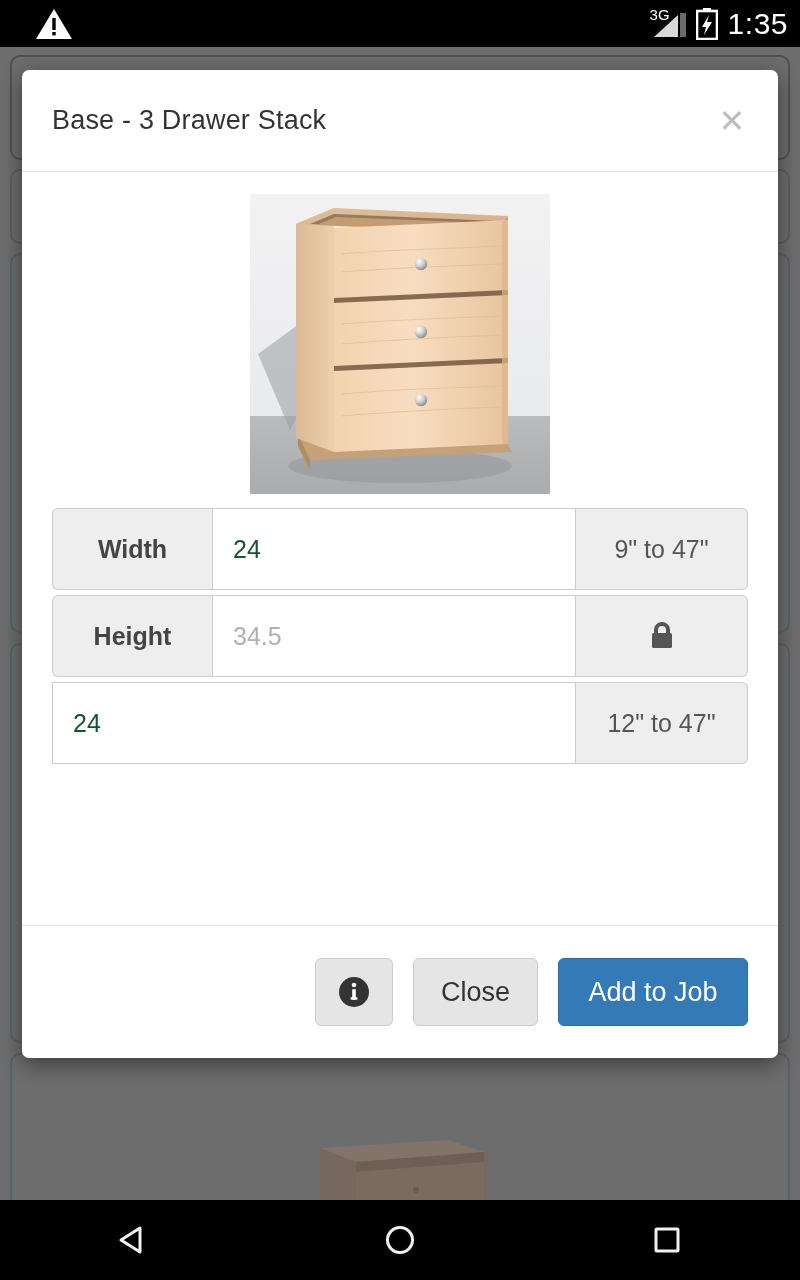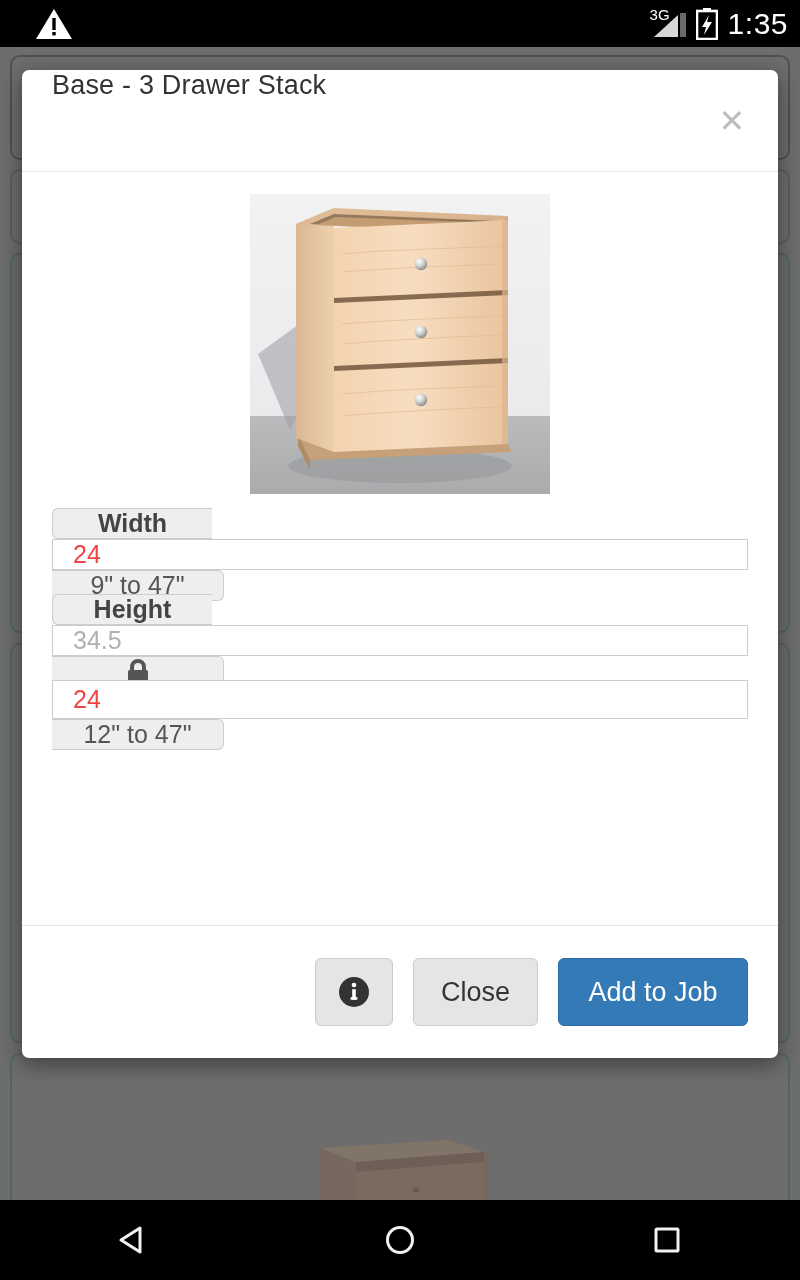--- a/index.html
+++ b/index.html
@@ -54,21 +54,21 @@
 
   
   #modal-dialog {
     position:absolute; left:22px; top:70px; width:756px; height:988px;
     background:#fff; border-radius:7px;
     box-shadow:0 6px 22px rgba(0,0,0,.45);
     display:flex; flex-direction:column;
   }
   #modal-header {
     height:102px; border-bottom:1px solid #e5e5e5;
-    display:flex; align-items:flex-start; padding:0 30px;
+    display:flex; align-items:center; padding:0 30px;
     position:relative; flex:none;
   }
   #dialog-title {
     font-size:27px; color:#333; font-weight:400; letter-spacing:.2px;
   }
   #close-button {
     position:absolute; right:24px; top:50%; transform:translateY(-50%);
     width:44px; height:44px; background:none; border:none; cursor:pointer;
     color:#bdbdbd; font-size:32px; line-height:1; font-weight:400;
     display:flex; align-items:center; justify-content:center;
@@ -81,31 +81,31 @@
 
   
   #product-image-wrap {
     width:100%; height:300px;
     display:flex; align-items:center; justify-content:center;
     margin-bottom:14px;
   }
   #product-image { display:block; }
 
   
-  .form-row { display:flex; margin-bottom:16px; height:70px;flex-direction:column; }
+  .form-row { display:flex; margin-bottom:5px; height:82px; }
   .row-addon-label {
     width:160px; flex:none;
     background:#eeeeee; border:1px solid #ccc; border-right:none;
     border-radius:6px 0 0 6px;
     display:flex; align-items:center; justify-content:center;
     font-size:25px; font-weight:bold; color:#444;
   }
   .row-input {
     flex:1; background:#fff; border:1px solid #ccc;
-    font-size:25px; color:#ef4444; padding:0 20px;
+    font-size:25px; color:#14532d; padding:0 20px;
     font-family:"Liberation Sans", sans-serif; outline:none;
   }
   .row-input.disabled-input { color:#b0b0b0; background:#fff; }
   .row-input.no-suffix { border-radius:0 6px 6px 0; }
   .row-addon-suffix {
     width:172px; flex:none;
     background:#eeeeee; border:1px solid #ccc; border-left:none;
     border-radius:0 6px 6px 0;
     display:flex; align-items:center; justify-content:center;
     font-size:25px; color:#555;

